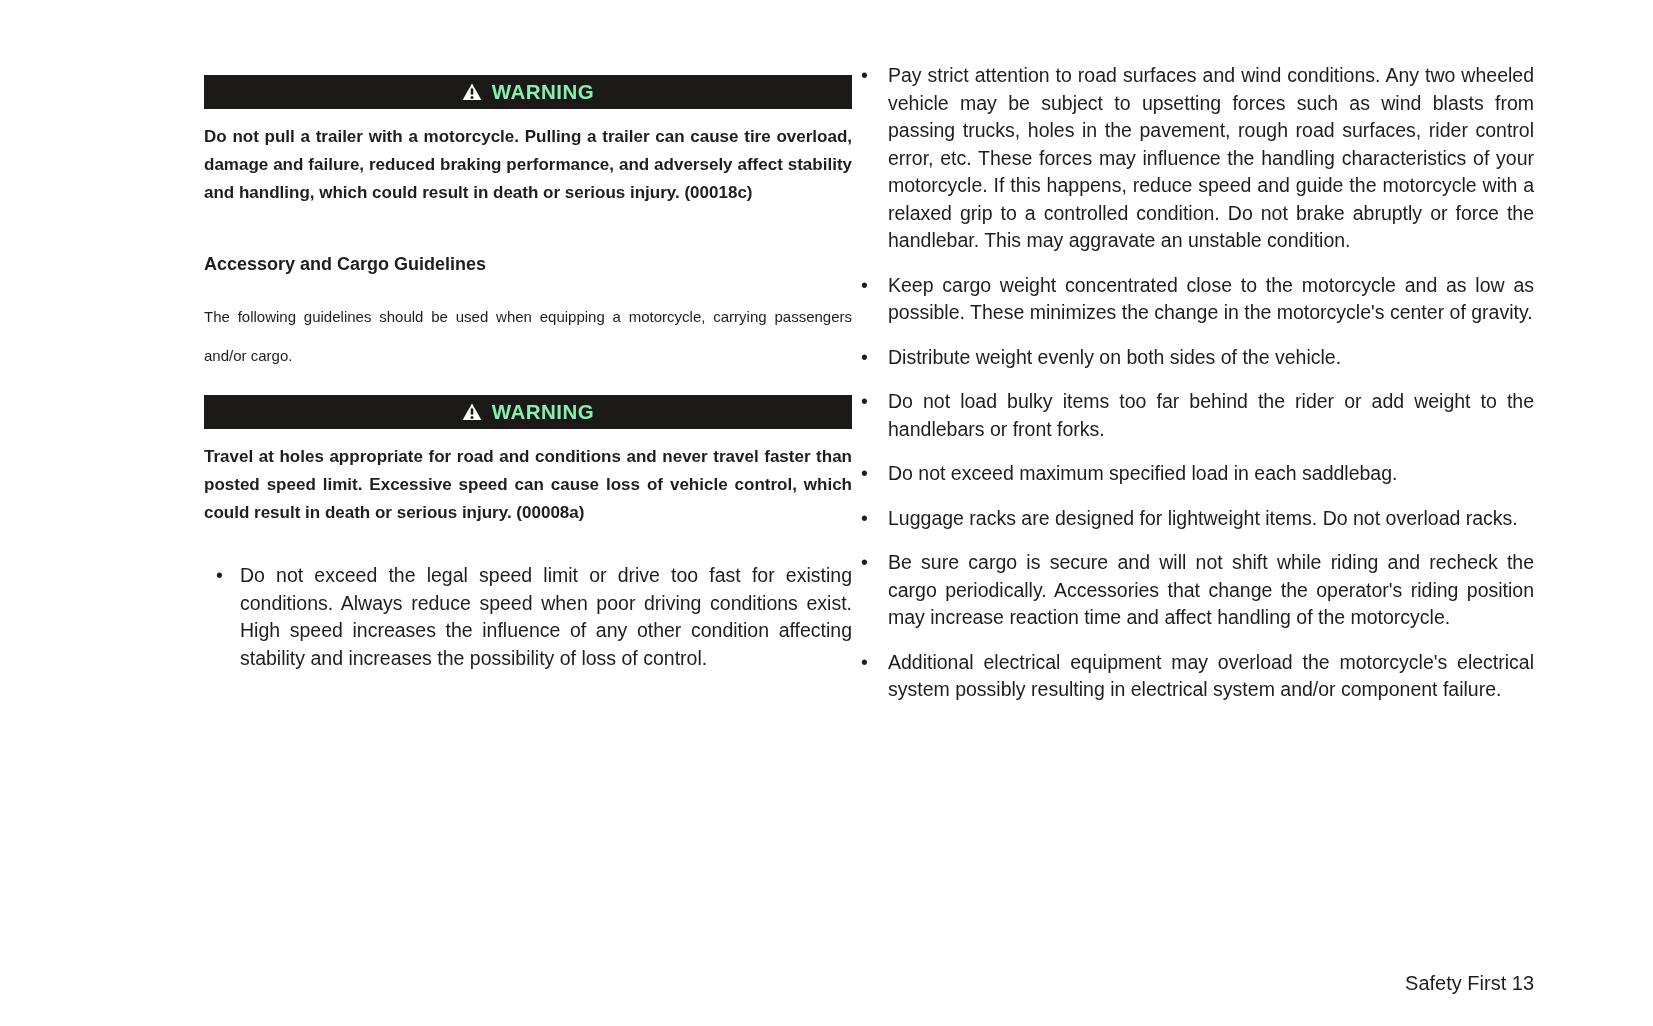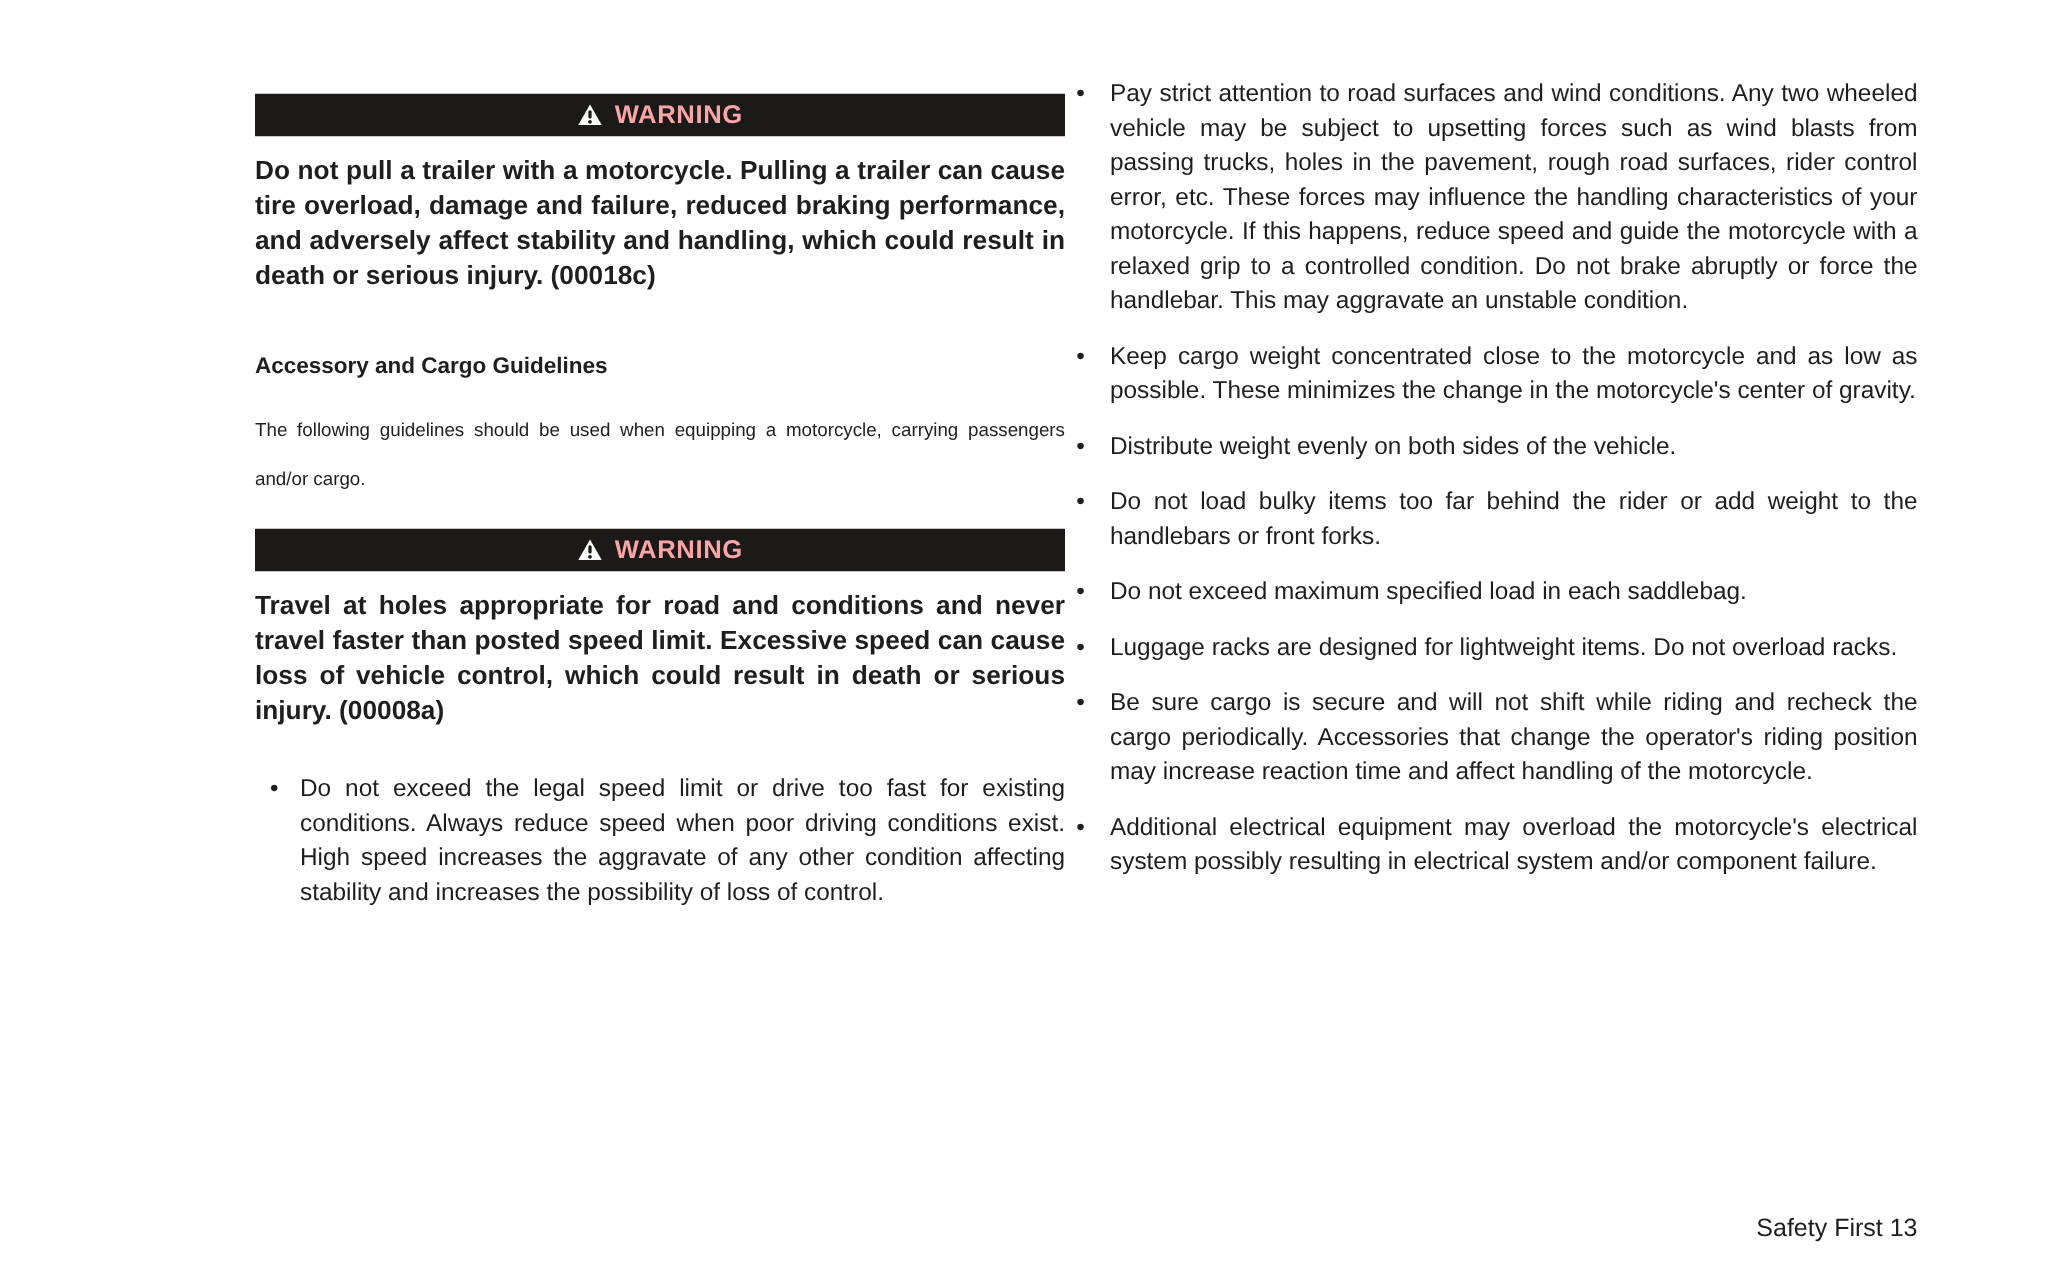--- a/index.html
+++ b/index.html
@@ -12,34 +12,34 @@
     color: #1e1e1e;
     overflow: hidden;
   }
   .col { position: absolute; }
   .col-left  { left: 204px; top: 75px;  width: 648px; }
   .col-right { left: 858px; top: 62px;  width: 676px; }
 
   .warning-bar {
     height: 34px;
     background: #1b1a19;
-    color: #fca5a5;
+    color: #86efac;
     display: flex;
     align-items: center;
     justify-content: center;
     gap: 10px;
     font-weight: bold;
     font-size: 20.5px;
     letter-spacing: 0.5px;
   }
   .warning-bar svg { display: block; }
 
   .warning-text {
     font-weight: bold;
-    font-size: 21px;
+    font-size: 17px;
     line-height: 28px;
     text-align: justify;
     margin: 14px 0 0 0;
   }
   .section-heading {
     font-weight: bold;
     font-size: 18px;
     line-height: 30px;
     margin: 42px 0 0 0;
   }
@@ -113,21 +113,21 @@
       </svg>
     </span>
     <span>WARNING</span>
   </div>
 
   <p class="warning-text">Travel at holes appropriate for road and conditions and never travel faster than posted speed limit. Excessive speed can cause loss of vehicle control, which could result in death or serious injury. (00008a)</p>
 
   <div class="bullet-list">
     <div class="bullet">
       <span class="marker">•</span>
-      <div class="btxt">Do not exceed the legal speed limit or drive too fast for existing conditions. Always reduce speed when poor driving conditions exist. High speed increases the aggravate of any other condition affecting stability and increases the possibility of loss of control.</div>
+      <div class="btxt">Do not exceed the legal speed limit or drive too fast for existing conditions. Always reduce speed when poor driving conditions exist. High speed increases the influence of any other condition affecting stability and increases the possibility of loss of control.</div>
     </div>
   </div>
 
 </div>
 
 <div class="col col-right">
   <div class="bullet-list">
 
     <div class="bullet" style="margin-top:0">
       <span class="marker">•</span>

